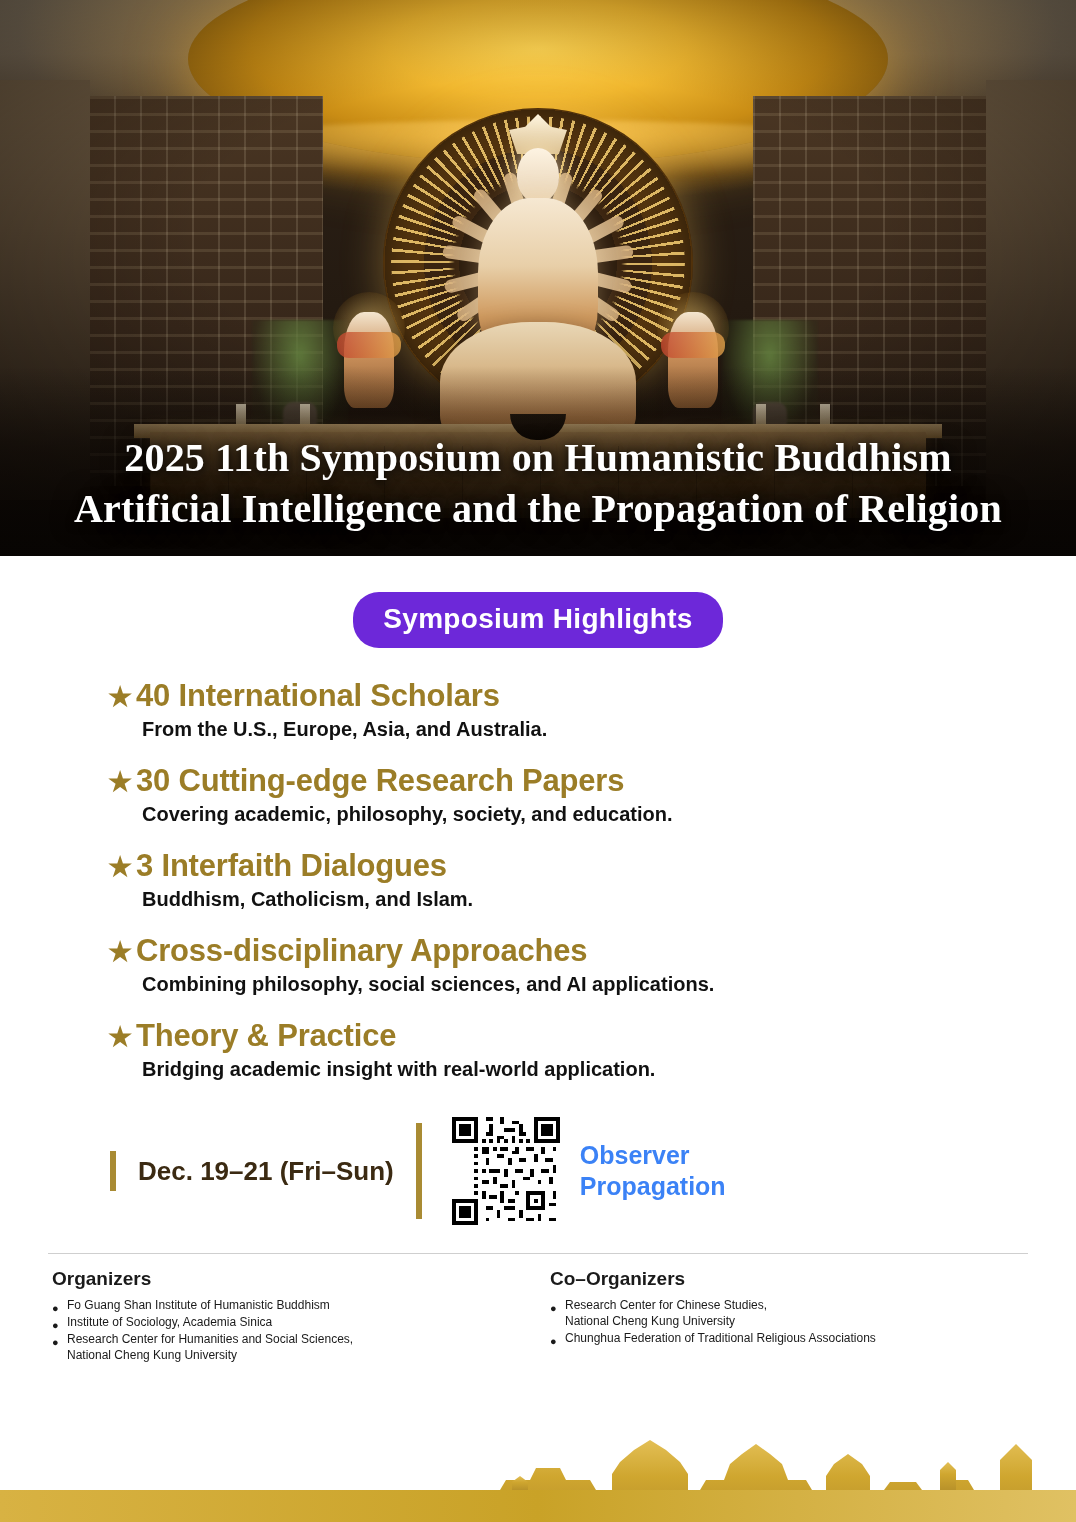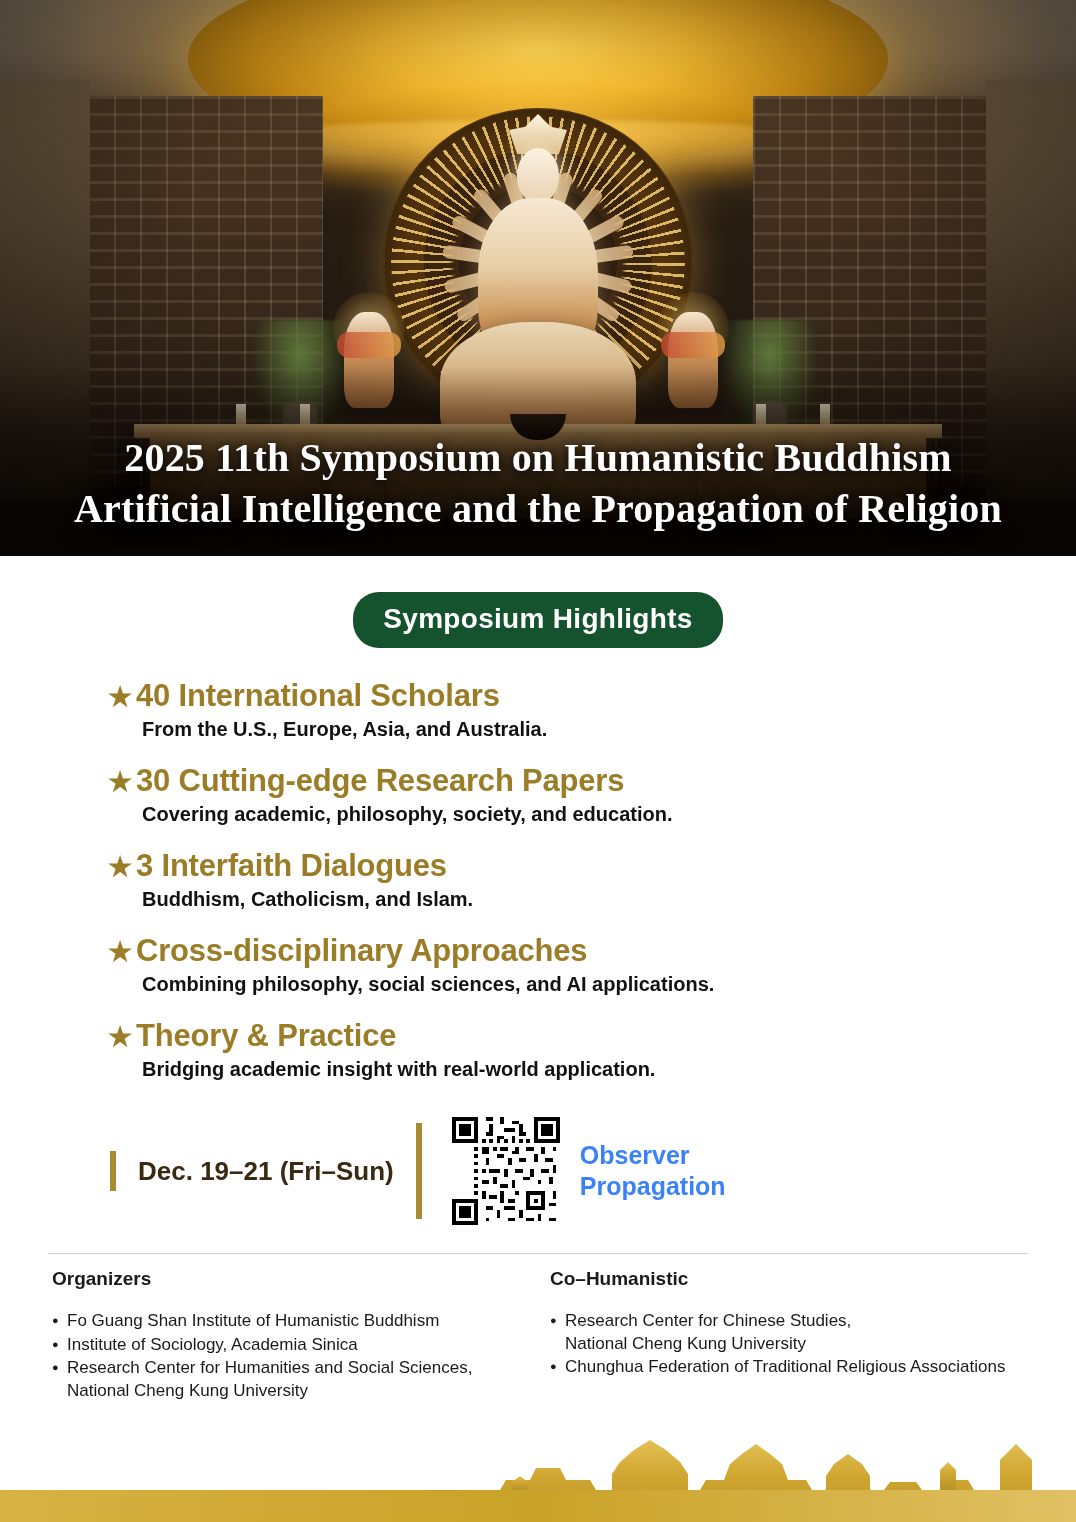--- a/index.html
+++ b/index.html
@@ -212,21 +212,21 @@
     letter-spacing: .2px;
     text-shadow: 0 2px 10px rgba(0,0,0,.85), 0 0 26px rgba(0,0,0,.6);
     padding: 0 24px;
   }
   .hero-title .l2 { display: block; }
 
   
   .pill-wrap { text-align: center; margin-top: 36px; }
   .pill {
     display: inline-block;
-    background: #14532d;
+    background: #6d28d9;
     color: #ffffff;
     font-size: 28px;
     font-weight: bold;
     padding: 11px 30px 13px;
     border-radius: 26px;
     letter-spacing: .3px;
   }
 
   .highlights {
     margin: 30px 0 0 0;
@@ -293,23 +293,23 @@
     margin: 26px 48px 0 48px;
     border-top: 1px solid #cfcfcf;
   }
   .orgs {
     display: flex;
     padding: 14px 48px 0 52px;
     color: #1a1a1a;
   }
   .org-col { width: 50%; }
   .org-col.right { padding-left: 10px; }
-  .org-title { font-size: 19px; font-weight: bold; margin-bottom: 20px; }
+  .org-title { font-size: 19px; font-weight: bold; margin-bottom: 8px; }
   .org-item {
-    font-size: 17px;
+    font-size: 12px;
     line-height: 1.33;
     padding-left: 15px;
     position: relative;
     margin-bottom: 1px;
   }
   .org-item::before {
     content: "●";
     position: absolute; left: 0; top: 0;
     font-size: 11px;
     line-height: 1.9;
@@ -572,21 +572,21 @@
       <div class="org-title">Organizers</div>
       <div class="org-item">Fo Guang Shan Institute of Humanistic Buddhism</div>
       <div class="org-item">Institute of Sociology, Academia Sinica</div>
       <div class="org-item">
         <span>Research Center for Humanities and Social Sciences,</span>
         <span class="cont">National Cheng Kung University</span>
       </div>
     </div>
 
     <div class="org-col right">
-      <div class="org-title">Co–Humanistic</div>
+      <div class="org-title">Co–Organizers</div>
       <div class="org-item">
         <span>Research Center for Chinese Studies,</span>
         <span class="cont">National Cheng Kung University</span>
       </div>
       <div class="org-item">Chunghua Federation of Traditional Religious Associations</div>
     </div>
   </div>
 
   <div class="footer">
     <svg viewBox="0 0 1076 112" preserveAspectRatio="none" aria-hidden="true">

